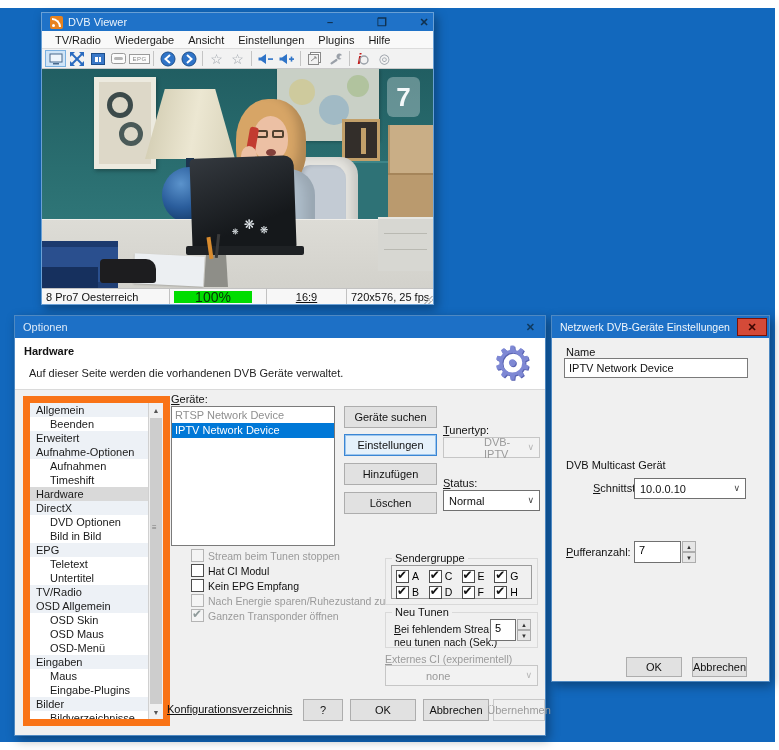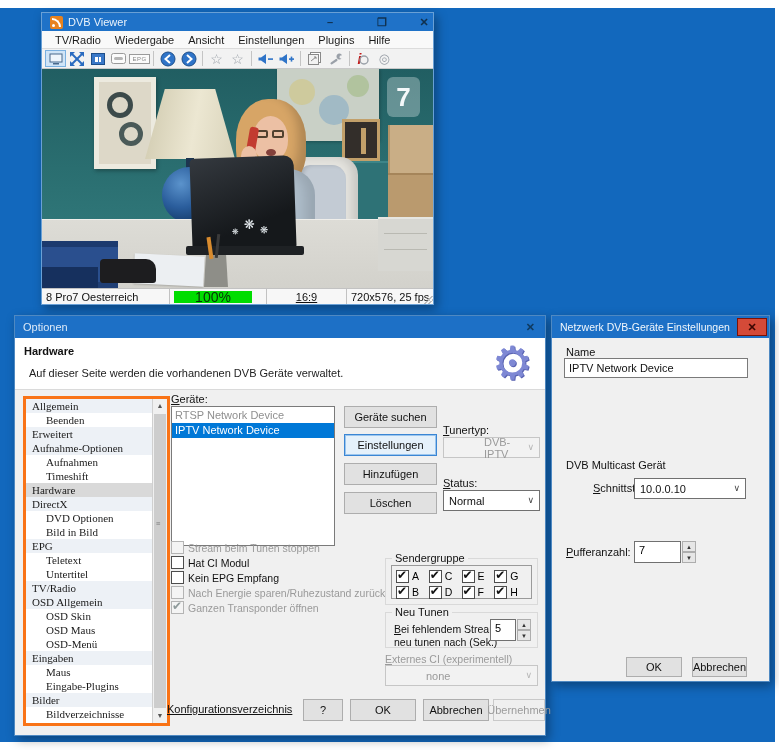--- a/index.html
+++ b/index.html
@@ -111,38 +111,38 @@
   .grip { position:absolute; right:0; bottom:0; width:10px; height:10px;
           background:linear-gradient(135deg, transparent 55%, #bdbdbd 55%, #bdbdbd 65%, transparent 65%, transparent 75%, #bdbdbd 75%, #bdbdbd 85%, transparent 85%); }
 
   
   .win-opt { position:absolute; left:14px; top:315px; width:532px; height:421px; background:#f0f0f0;
              border:1px solid #4f89c2; box-shadow:3px 4px 10px rgba(0,0,0,.35); }
   .opt-header { position:absolute; left:0; top:22px; right:0; height:52px; background:#ffffff; border-bottom:1px solid #dadada; }
   .opt-header .h1 { position:absolute; left:9px; top:7px; font-size:11px; font-weight:bold; color:#111; }
   .opt-header .h2 { position:absolute; left:14px; top:23px; font-size:11px; color:#222;margin-top:6px; }
   .gear { position:absolute; right:12px; top:-2px; font-size:46px; color:#7e88d4; text-shadow:1px 1px 0 #5a64b2; }
-  .nav { position:absolute; left:8px; top:80px; width:147px; height:330px; background:#fff; border:3px solid #f97316;font-family:Liberation Serif, serif; }
+  .nav { position:absolute; left:8px; top:80px; width:147px; height:330px; background:#fff; border:7px solid #f97316; }
   .nav-items { position:absolute; left:0; top:0; right:15px; bottom:0; overflow:hidden; }
   .nav-row { height:14px; line-height:14px; font-size:11px; color:#1a1a1a; padding-left:6px; white-space:nowrap; }
   .nav-row.child { padding-left:20px; background:#fff; }
   .nav-row.cat { background:#edf1f6; }
   .nav-row.selected { background:#d9d9d9; }
   .nav-sb { position:absolute; right:0; top:0; width:15px; bottom:0; background:#f0f0f0; border-left:1px solid #d0d0d0; }
   .nav-sb .sba { position:absolute; left:0; width:14px; height:14px; display:flex; align-items:center; justify-content:center; font-size:7px; color:#555; }
   .nav-sb .thumb { position:absolute; left:1px; width:12px; top:15px; bottom:15px; background:#cdcdcd; }
   .nav-sb .gripmark { position:absolute; left:3px; top:120px; font-size:8px; color:#7a7a7a; }
 
   .devlabel { position:absolute; left:156px; top:77px; }
   .devlist { position:absolute; left:156px; top:90px; width:164px; height:140px; background:#fff; border:1px solid #7a7a7a; padding-top:1px; }
   .devrow { height:15px; line-height:15px; font-size:11px; padding-left:3px; white-space:nowrap; }
   .devrow.inactive { color:#8f8f8f; }
   .devrow.selected { background:#0078d7; color:#fff; }
 
-  .chkcol { position:absolute; left:156px; top:224px; width:214px; }
+  .chkcol { position:absolute; left:156px; top:232px; width:214px;padding-left:20px; }
   .chkrow { display:flex; align-items:center; height:15px; overflow:hidden; white-space:nowrap; }
   .chkrow .cb { margin-right:4px; }
   .chkrow .t { font-size:10.5px; color:#111; }
   .chkrow.disabled .t { color:#9a9a9a; }
 
   .sg-inner { position:absolute; left:5px; top:6px; right:5px; bottom:5px; border:1px solid #9a9a9a; display:grid;
               grid-template-columns:repeat(4,1fr); grid-auto-rows:16px; padding:2px 4px; }
   .sgcell { display:flex; align-items:center; font-size:10.5px; gap:3px; }
   .nt-text { position:absolute; left:8px; top:10px; font-size:10.5px; color:#111; line-height:13px; }
   .xci-label { position:absolute; left:370px; top:337px; font-size:10.5px; }

